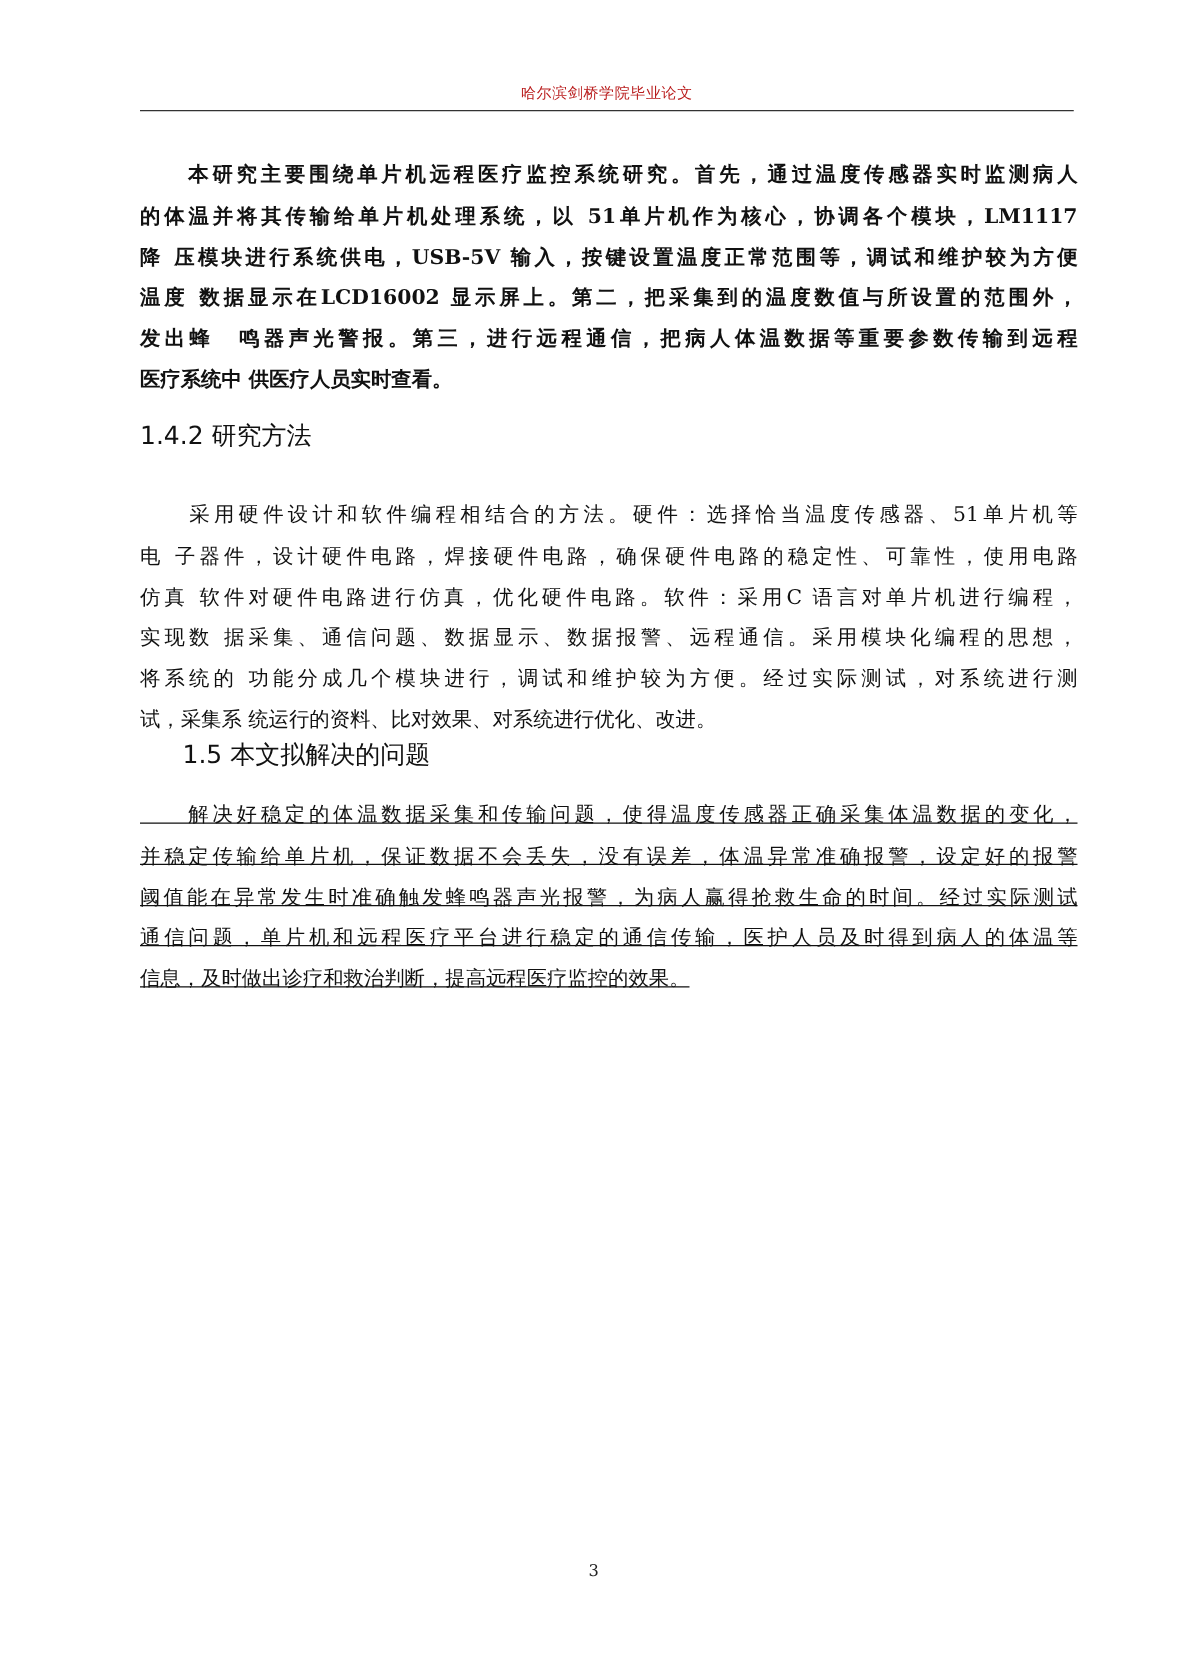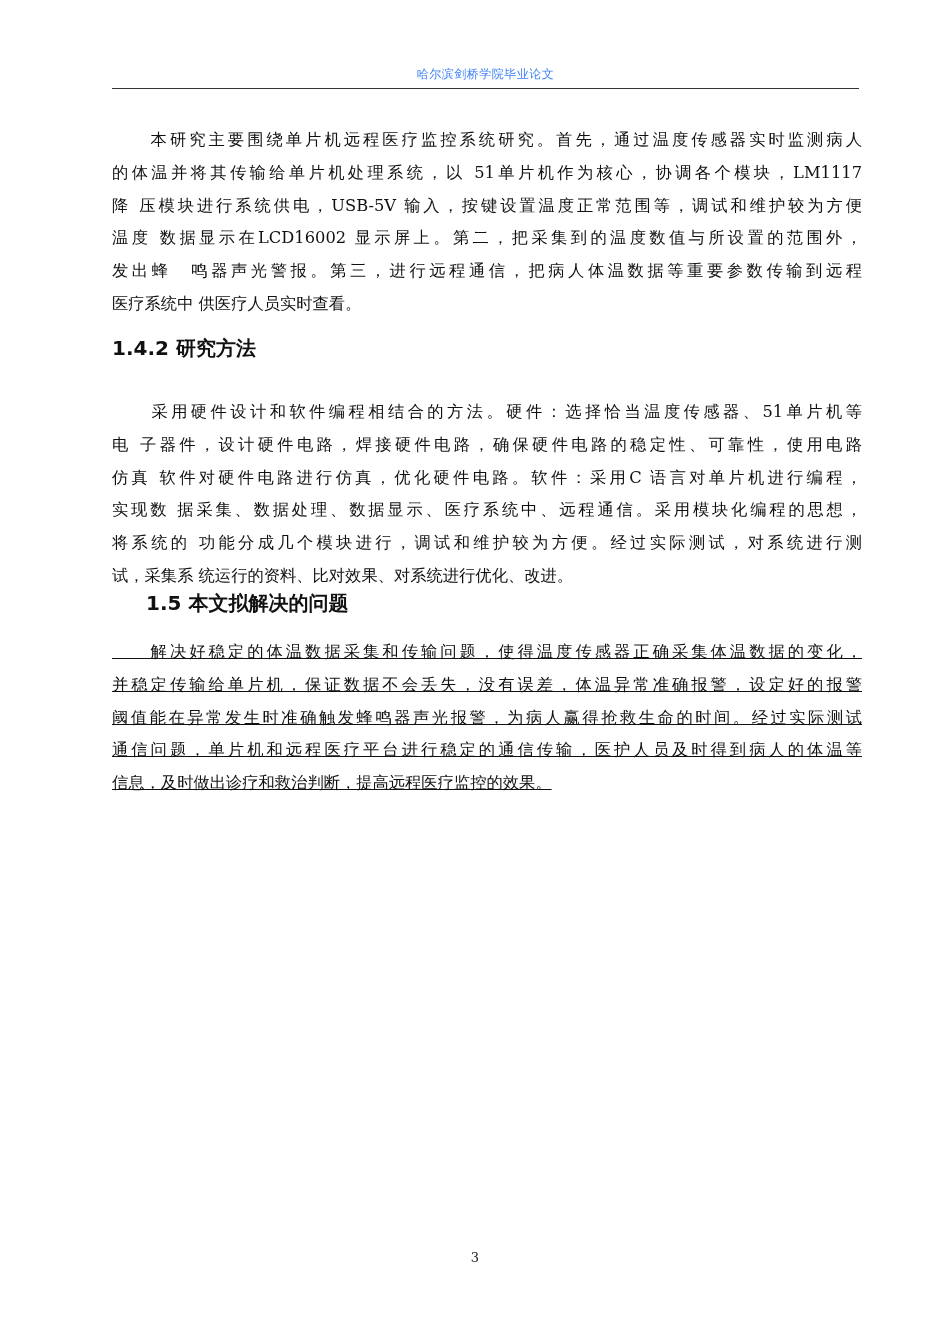--- a/index.html
+++ b/index.html
@@ -1,54 +1,54 @@
 <!DOCTYPE html>
 <html><head>
 <meta charset="utf-8">
 <style>
   html, body { margin: 0; padding: 0; background: #ffffff; }
   body { width: 950px; height: 1344px; position: relative; overflow: hidden;
          font-family: "DejaVu Serif", "Liberation Serif", serif; color: #111; }
   .header { position: absolute; left: 112px; top: 66px; width: 747px; text-align: center;
-            font-size: 12px; color: #3b82f6; letter-spacing: 0.5px; }
+            font-size: 12px; color: #b91c1c; letter-spacing: 0.5px; }
   .header-rule { position: absolute; left: 112px; top: 88px; width: 747px; height: 0;
                  border-top: 1px solid #333; }
   .para { position: absolute; left: 112px; width: 750px; font-size: 16.3px; line-height: 32.8px;
           text-align: justify; margin: 0; }
   .para .line { display: block; white-space: nowrap; text-align-last: justify; text-align: justify; }
   .para .line.last { text-align-last: left; }
   .heading { position: absolute; left: 112px; margin: 0; font-family: "DejaVu Sans", "Liberation Sans", sans-serif;
-             font-weight: bold; font-size: 20px; color: #111; }
+             font-weight: normal; font-size: 20px; color: #111; }
   .page-num { position: absolute; left: 0; width: 950px; top: 1250px; text-align: center;
               font-size: 13px; color: #222; }
 </style>
 </head>
 <body>
 
 <div>
   <div class="header">哈尔滨剑桥学院毕业论文</div>
   <div class="header-rule"></div>
 </div>
 
-<div class="para" style="top:124px;">
+<div class="para" style="top:124px;font-weight:bold;">
   <span class="line">　　本研究主要围绕单片机远程医疗监控系统研究。首先，通过温度传感器实时监测病人</span>
   <span class="line">的体温并将其传输给单片机处理系统，以 51单片机作为核心，协调各个模块，LM1117</span>
   <span class="line">降 压模块进行系统供电，USB-5V 输入，按键设置温度正常范围等，调试和维护较为方便</span>
   <span class="line">温度 数据显示在LCD16002 显示屏上。第二，把采集到的温度数值与所设置的范围外，</span>
   <span class="line">发出蜂　鸣器声光警报。第三，进行远程通信，把病人体温数据等重要参数传输到远程</span>
   <span class="line last">医疗系统中 供医疗人员实时查看。</span>
 </div>
 
 <h2 class="heading" style="top:335px;">1.4.2 研究方法</h2>
 
 <div class="para" style="top:380px;margin-top:16px;">
   <span class="line">　　采用硬件设计和软件编程相结合的方法。硬件：选择恰当温度传感器、51单片机等</span>
   <span class="line">电 子器件，设计硬件电路，焊接硬件电路，确保硬件电路的稳定性、可靠性，使用电路</span>
   <span class="line">仿真 软件对硬件电路进行仿真，优化硬件电路。软件：采用C 语言对单片机进行编程，</span>
-  <span class="line">实现数 据采集、数据处理、数据显示、医疗系统中、远程通信。采用模块化编程的思想，</span>
+  <span class="line">实现数 据采集、通信问题、数据显示、数据报警、远程通信。采用模块化编程的思想，</span>
   <span class="line">将系统的 功能分成几个模块进行，调试和维护较为方便。经过实际测试，对系统进行测</span>
   <span class="line last">试，采集系 统运行的资料、比对效果、对系统进行优化、改进。</span>
 </div>
 
 <h2 class="heading" style="top:590px;margin-left:34px;">1.5  本文拟解决的问题</h2>
 
 <div class="para" style="top:636px;text-decoration:underline;">
   <span class="line">　　解决好稳定的体温数据采集和传输问题，使得温度传感器正确采集体温数据的变化，</span>
   <span class="line">并稳定传输给单片机，保证数据不会丢失，没有误差，体温异常准确报警，设定好的报警</span>
   <span class="line">阈值能在异常发生时准确触发蜂鸣器声光报警，为病人赢得抢救生命的时间。经过实际测试</span>

